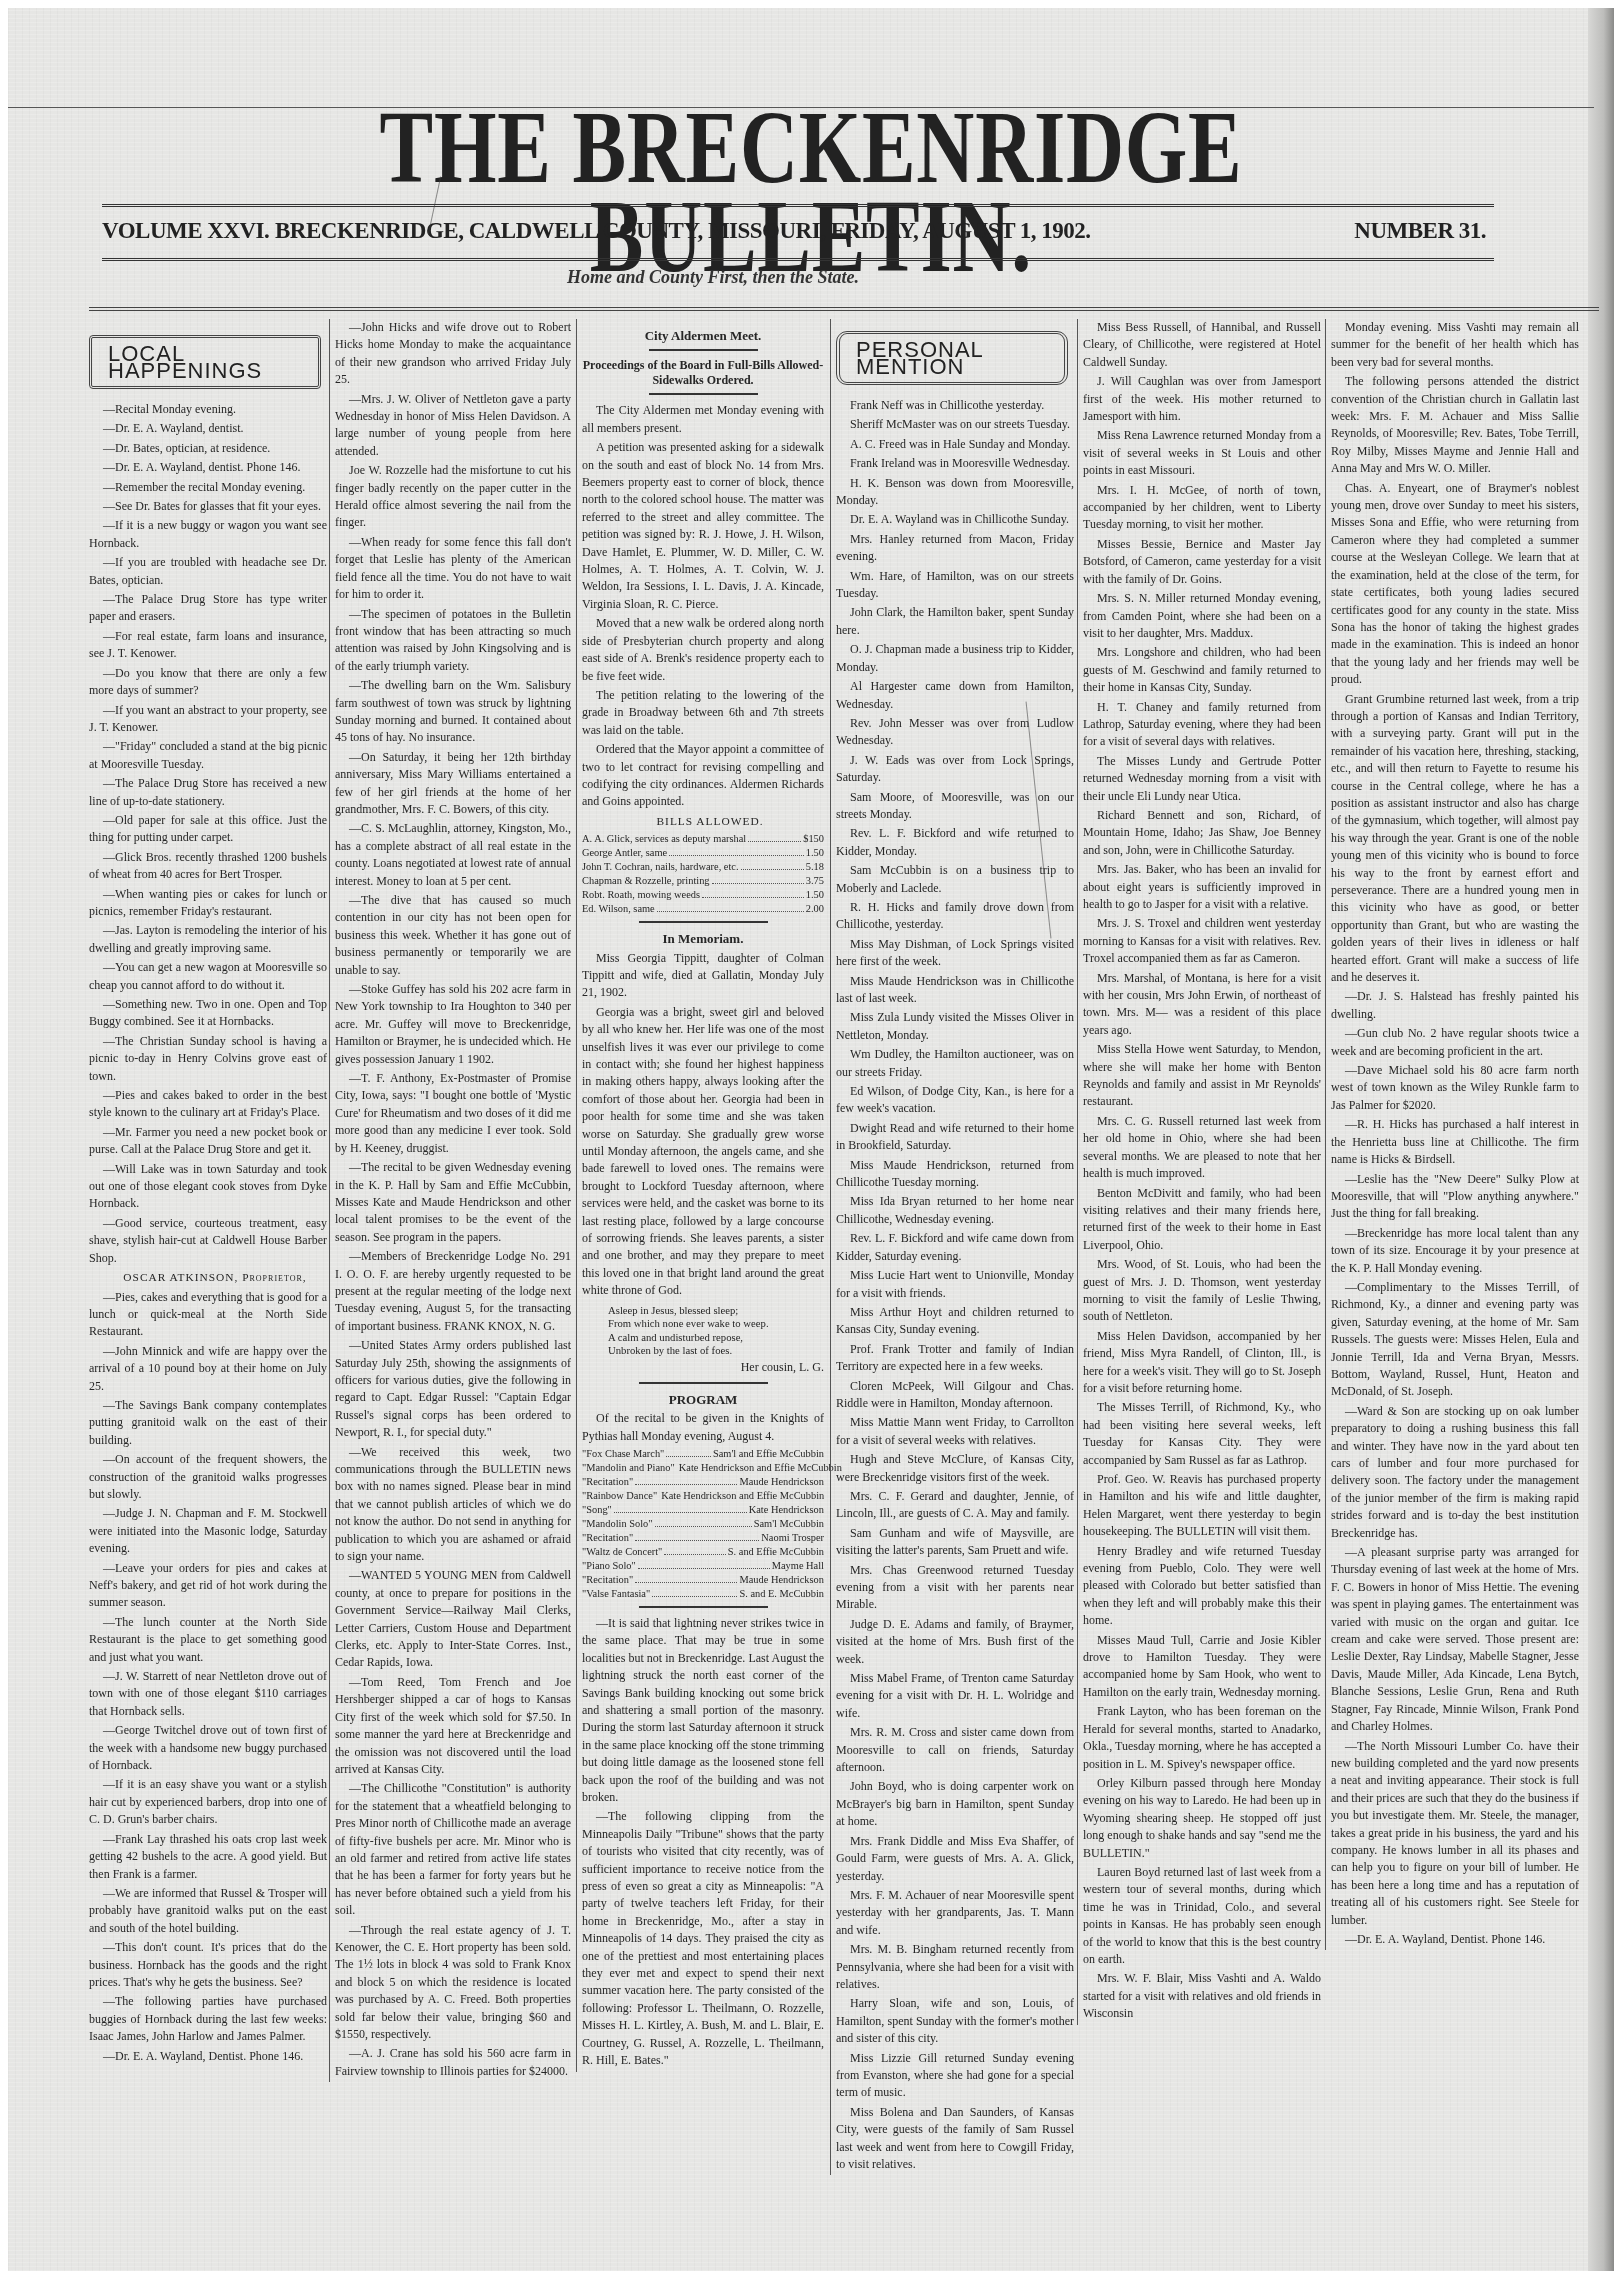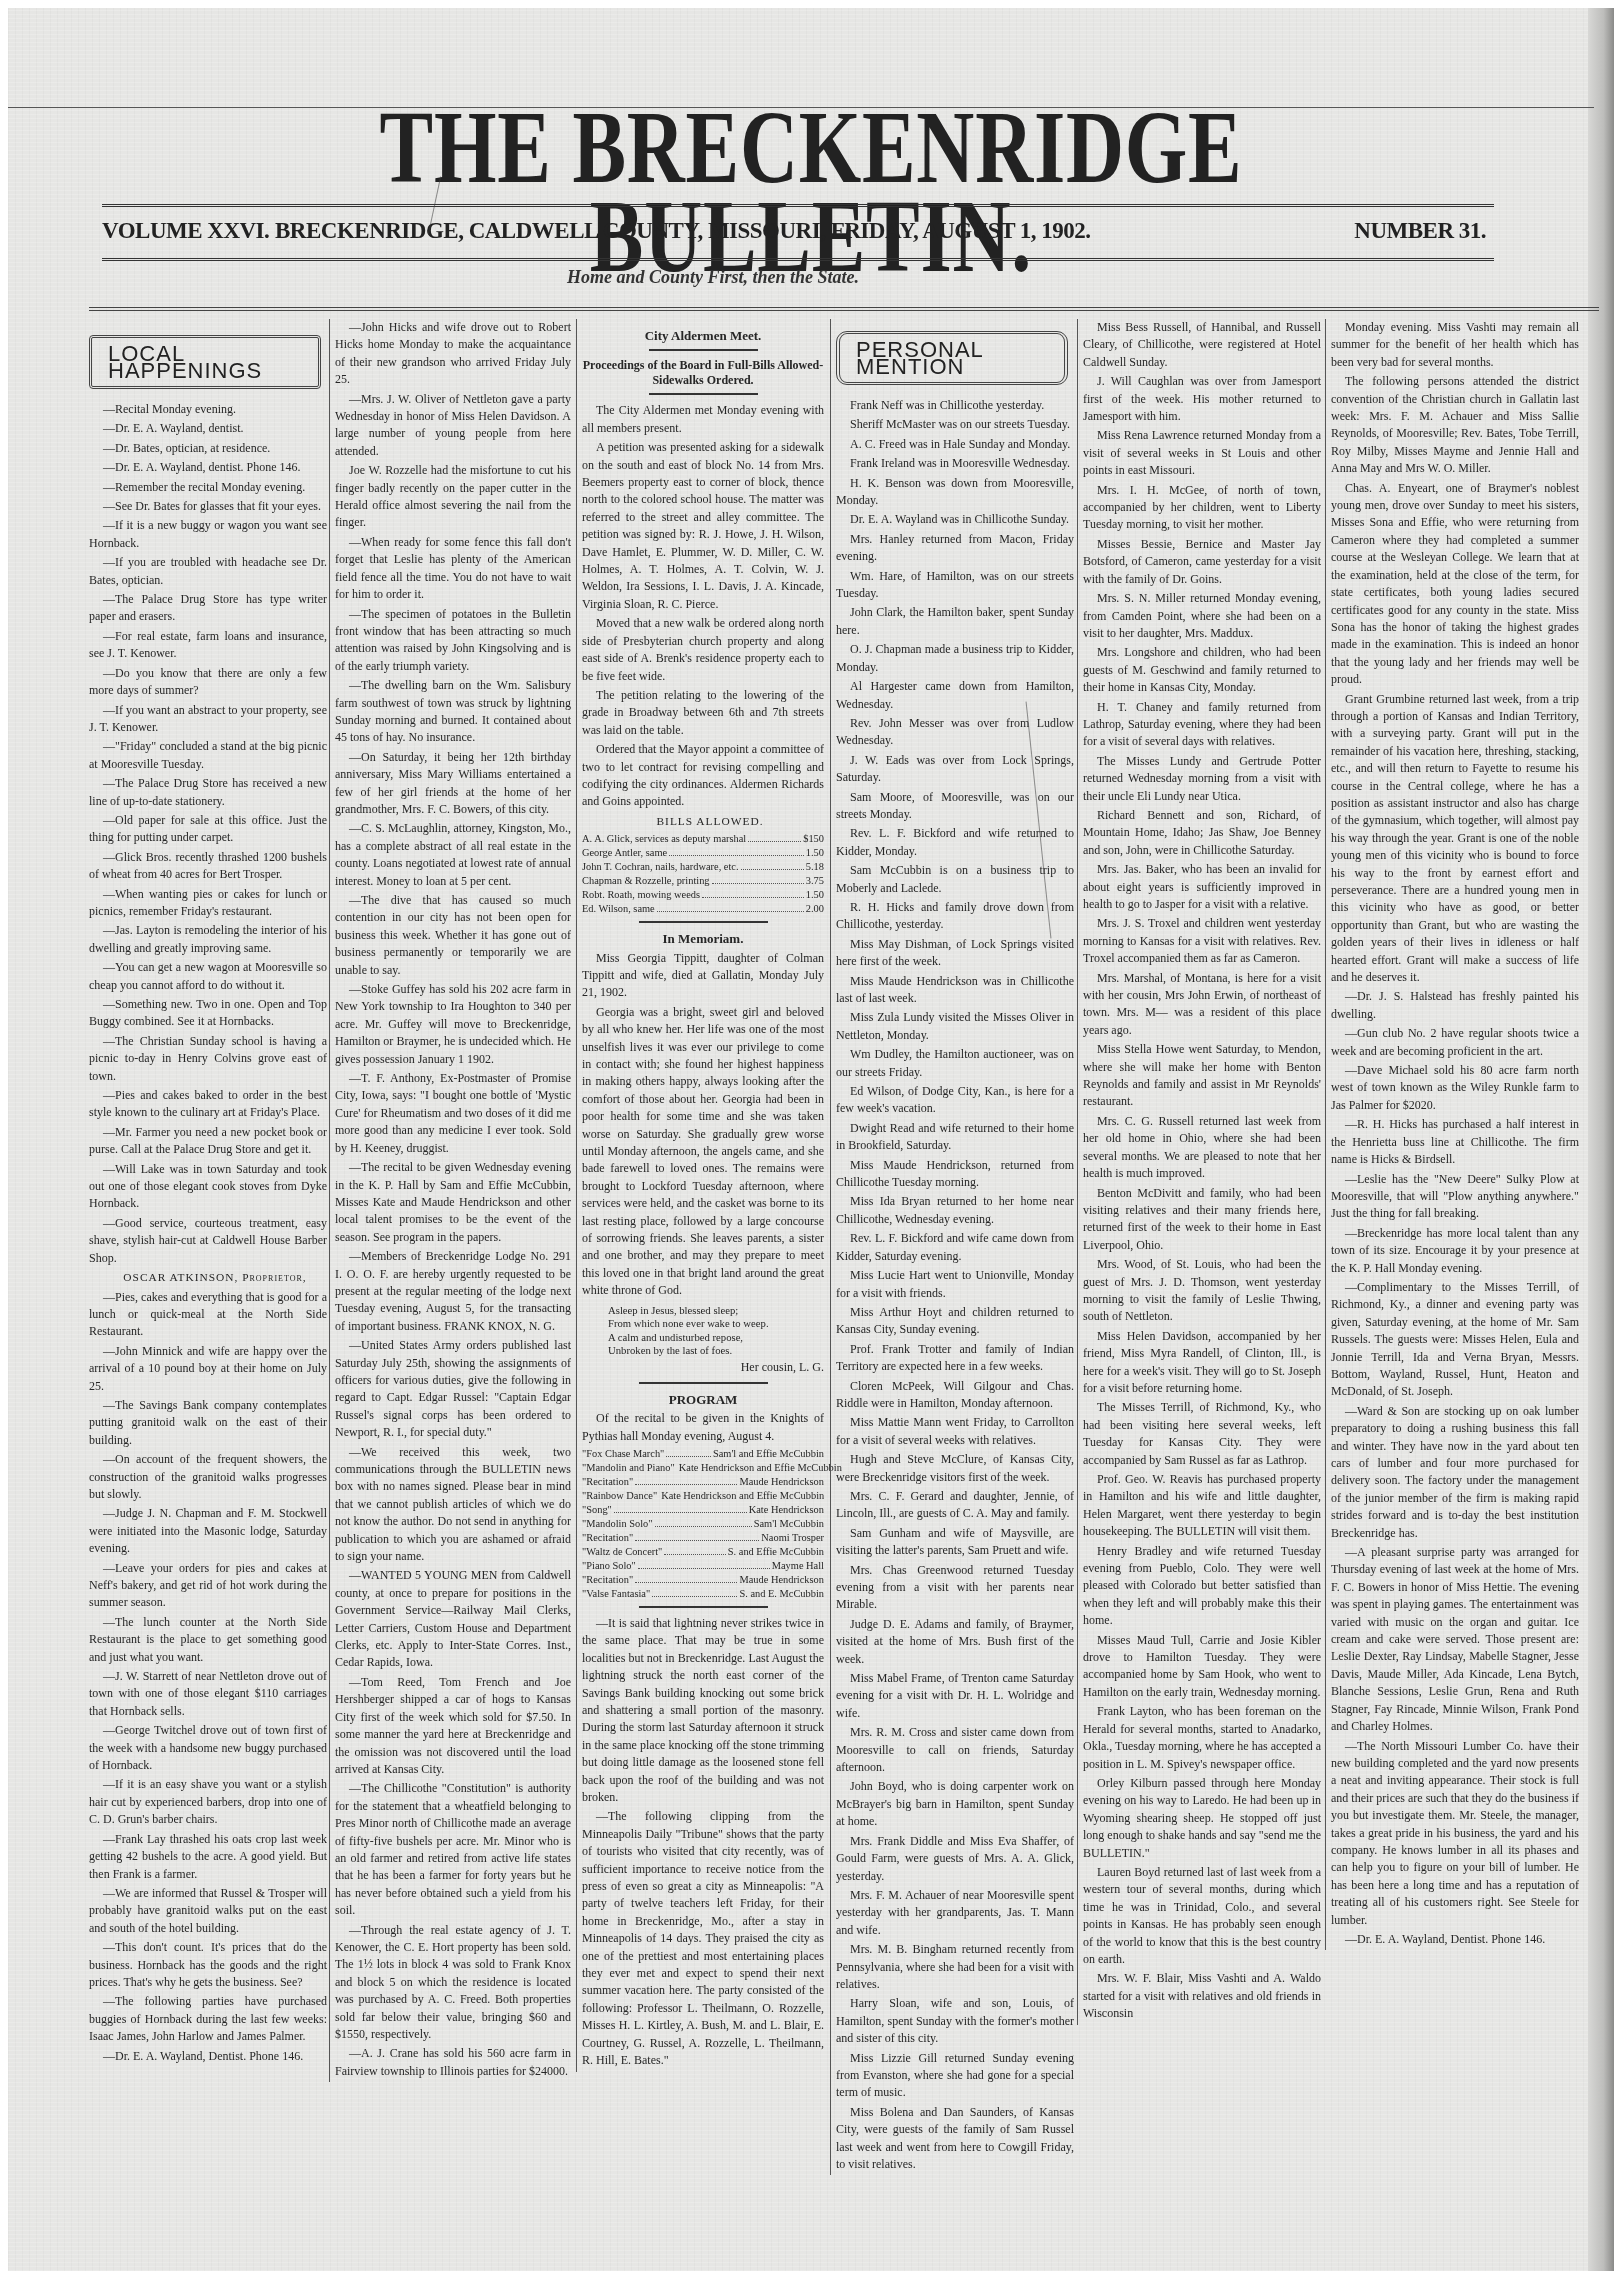--- a/index.html
+++ b/index.html
@@ -346,21 +346,21 @@
 
   <div class="col" id="col5" style="left:1075px; width:238px;">
     <div class="vsep"></div>
     <div id="col5-items">
         <p>Miss Bess Russell, of Hannibal, and Russell Cleary, of Chillicothe, were registered at Hotel Caldwell Sunday.</p>
         <p>J. Will Caughlan was over from Jamesport first of the week. His mother returned to Jamesport with him.</p>
         <p>Miss Rena Lawrence returned Monday from a visit of several weeks in St Louis and other points in east Missouri.</p>
         <p>Mrs. I. H. McGee, of north of town, accompanied by her children, went to Liberty Tuesday morning, to visit her mother.</p>
         <p>Misses Bessie, Bernice and Master Jay Botsford, of Cameron, came yesterday for a visit with the family of Dr. Goins.</p>
         <p>Mrs. S. N. Miller returned Monday evening, from Camden Point, where she had been on a visit to her daughter, Mrs. Maddux.</p>
-        <p>Mrs. Longshore and children, who had been guests of M. Geschwind and family returned to their home in Kansas City, Monday.</p>
+        <p>Mrs. Longshore and children, who had been guests of M. Geschwind and family returned to their home in Kansas City, Sunday.</p>
         <p>H. T. Chaney and family returned from Lathrop, Saturday evening, where they had been for a visit of several days with relatives.</p>
         <p>The Misses Lundy and Gertrude Potter returned Wednesday morning from a visit with their uncle Eli Lundy near Utica.</p>
         <p>Richard Bennett and son, Richard, of Mountain Home, Idaho; Jas Shaw, Joe Benney and son, John, were in Chillicothe Saturday.</p>
         <p>Mrs. Jas. Baker, who has been an invalid for about eight years is sufficiently improved in health to go to Jasper for a visit with a relative.</p>
         <p>Mrs. J. S. Troxel and children went yesterday morning to Kansas for a visit with relatives. Rev. Troxel accompanied them as far as Cameron.</p>
         <p>Mrs. Marshal, of Montana, is here for a visit with her cousin, Mrs John Erwin, of northeast of town. Mrs. M— was a resident of this place years ago.</p>
         <p>Miss Stella Howe went Saturday, to Mendon, where she will make her home with Benton Reynolds and family and assist in Mr Reynolds' restaurant.</p>
         <p>Mrs. C. G. Russell returned last week from her old home in Ohio, where she had been several months. We are pleased to note that her health is much improved.</p>
         <p>Benton McDivitt and family, who had been visiting relatives and their many friends here, returned first of the week to their home in East Liverpool, Ohio.</p>
         <p>Mrs. Wood, of St. Louis, who had been the guest of Mrs. J. D. Thomson, went yesterday morning to visit the family of Leslie Thwing, south of Nettleton.</p>

